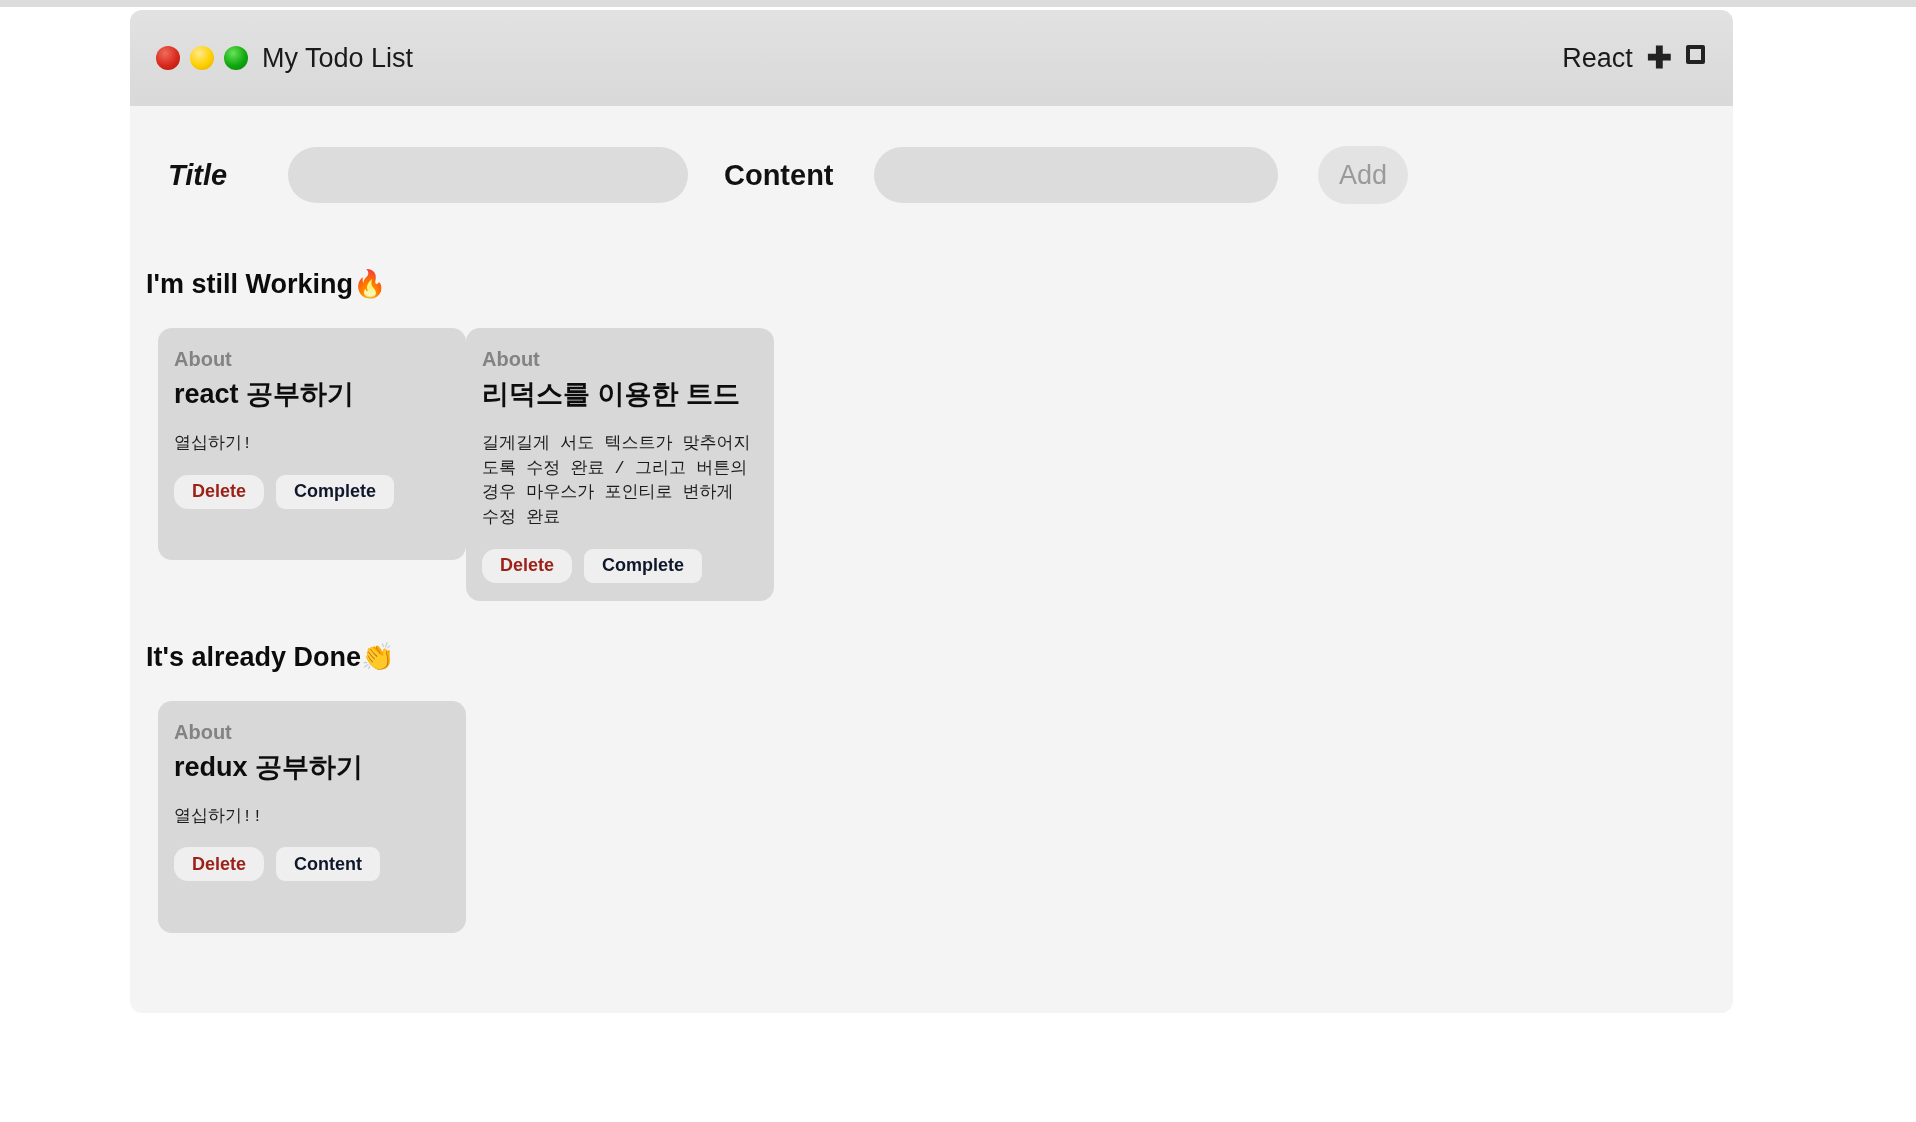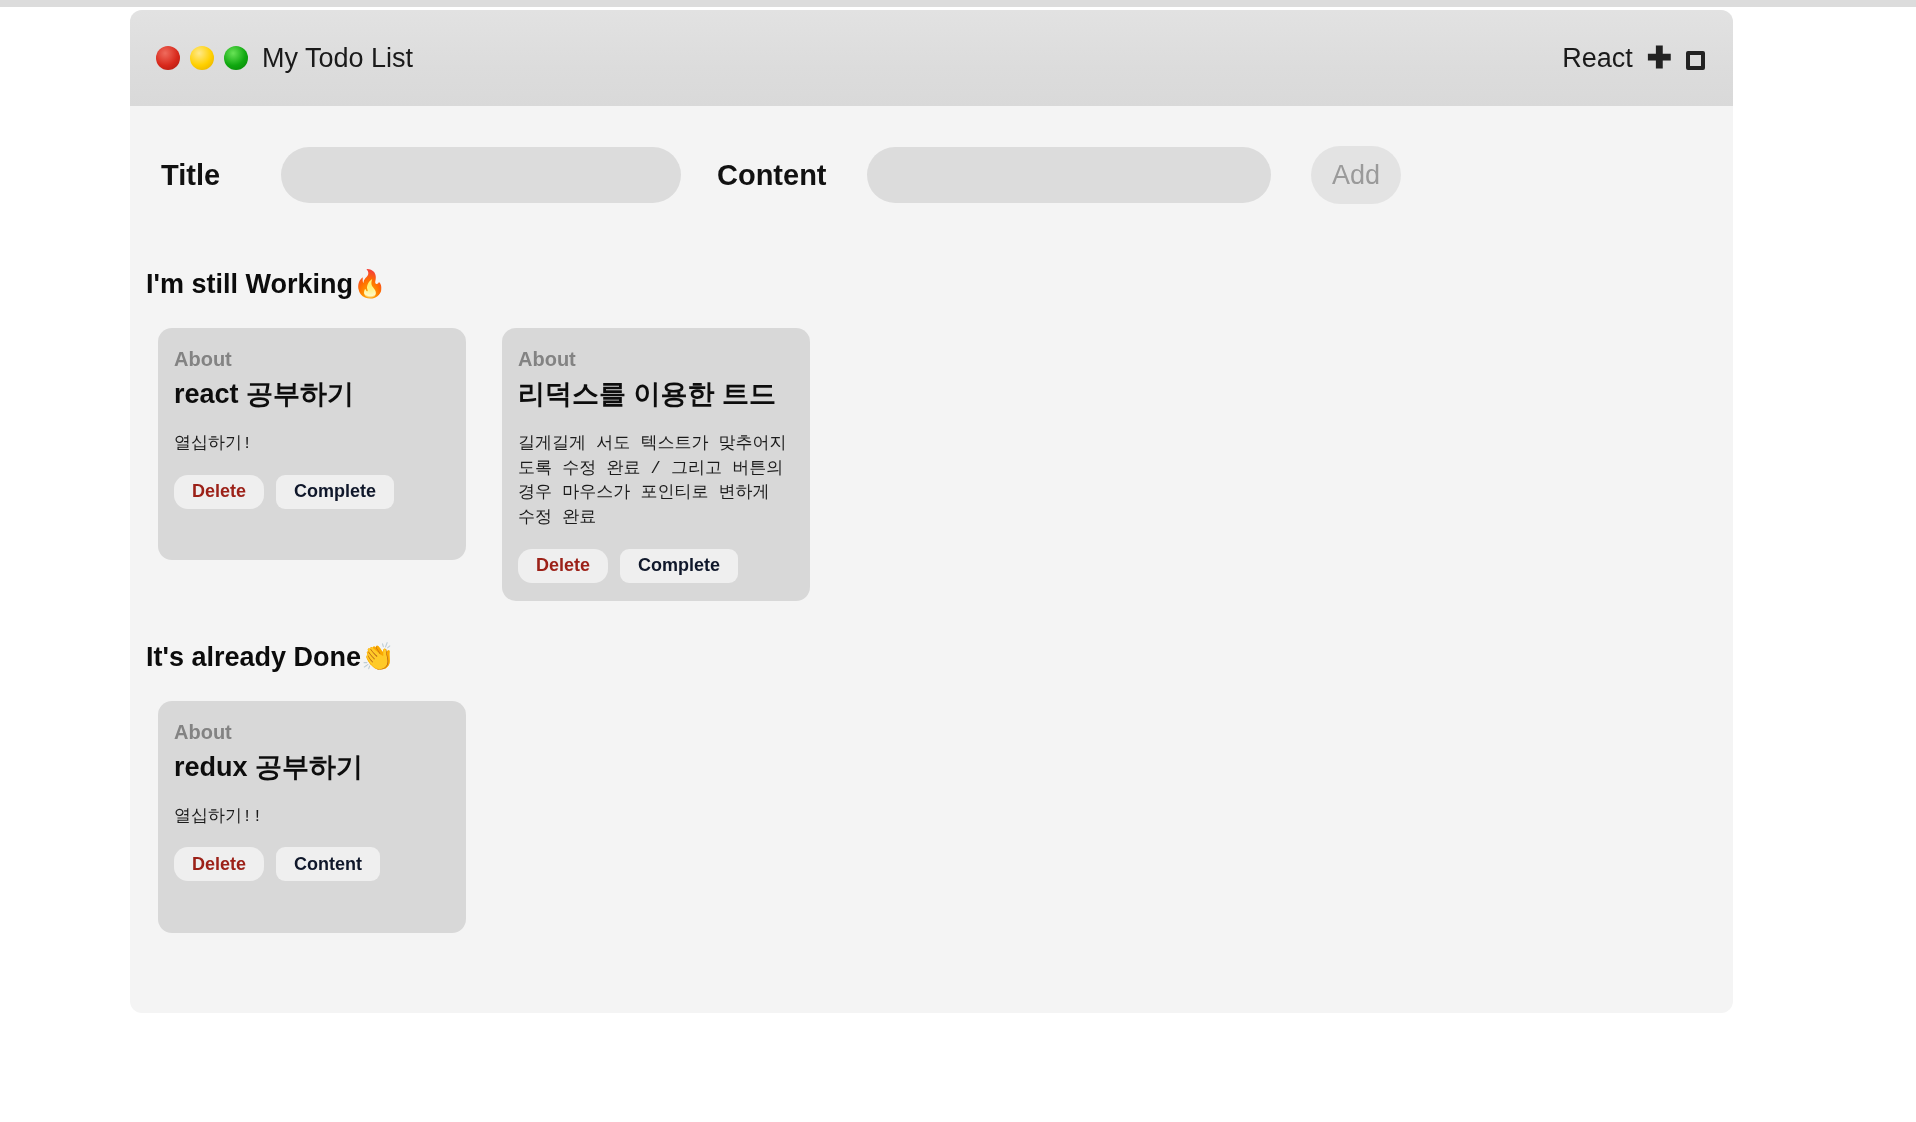--- a/index.html
+++ b/index.html
@@ -43,21 +43,21 @@
   #window-title {
     margin-left: 14px;
     font-size: 27px;
     color: #1a1a1a;
     font-weight: 400;
     white-space: nowrap;
   }
   #titlebar-right {
     margin-left: auto;
     display: flex;
-    align-items: center;
+    align-items: flex-start;
     gap: 14px;
     font-size: 27px;
     color: #1a1a1a;
     white-space: nowrap;
   }
   .tb-glyph { font-size: 27px; line-height: 1; color: #222; display: inline-block; }
   .tb-plus { font-weight: 700; font-size: 30px; }
   .tb-square {
     width: 19px; height: 19px;
     border: 4px solid #222;
@@ -72,21 +72,21 @@
     align-items: center;
     padding: 28px 0 0 20px;
     height: 110px;
   }
   .field-label {
     font-size: 29px;
     font-weight: 700;
     color: #111;
     white-space: nowrap;
   }
-  #title-label  { width: 120px; margin-left: 11px; }
+  #title-label  { width: 120px; margin-left: 18px; font-style: italic; }
   #content-label{ width: 150px; margin-left: 36px; }
   .text-input {
     background: #dcdcdc;
     border: none;
     outline: none;
     border-radius: 30px;
     height: 56px;
     font-size: 22px;
     color: #111;
     padding: 0 24px;
@@ -112,21 +112,20 @@
     color: #0c0c0c;
     margin: 0;
     padding-left: 16px;
     white-space: nowrap;
   }
   #working-heading { padding-top: 52px; }
   #done-heading    { padding-top: 40px; }
   .card-row {
     display: flex;
     align-items: flex-start;
-    gap: 36px;
     padding: 28px 0 0 28px;
   }
   .card {
     background: #d8d8d8;
     border-radius: 14px;
     width: 308px;
     min-height: 232px;
     padding: 20px 16px 18px 16px;
     display: flex;
     flex-direction: column;

